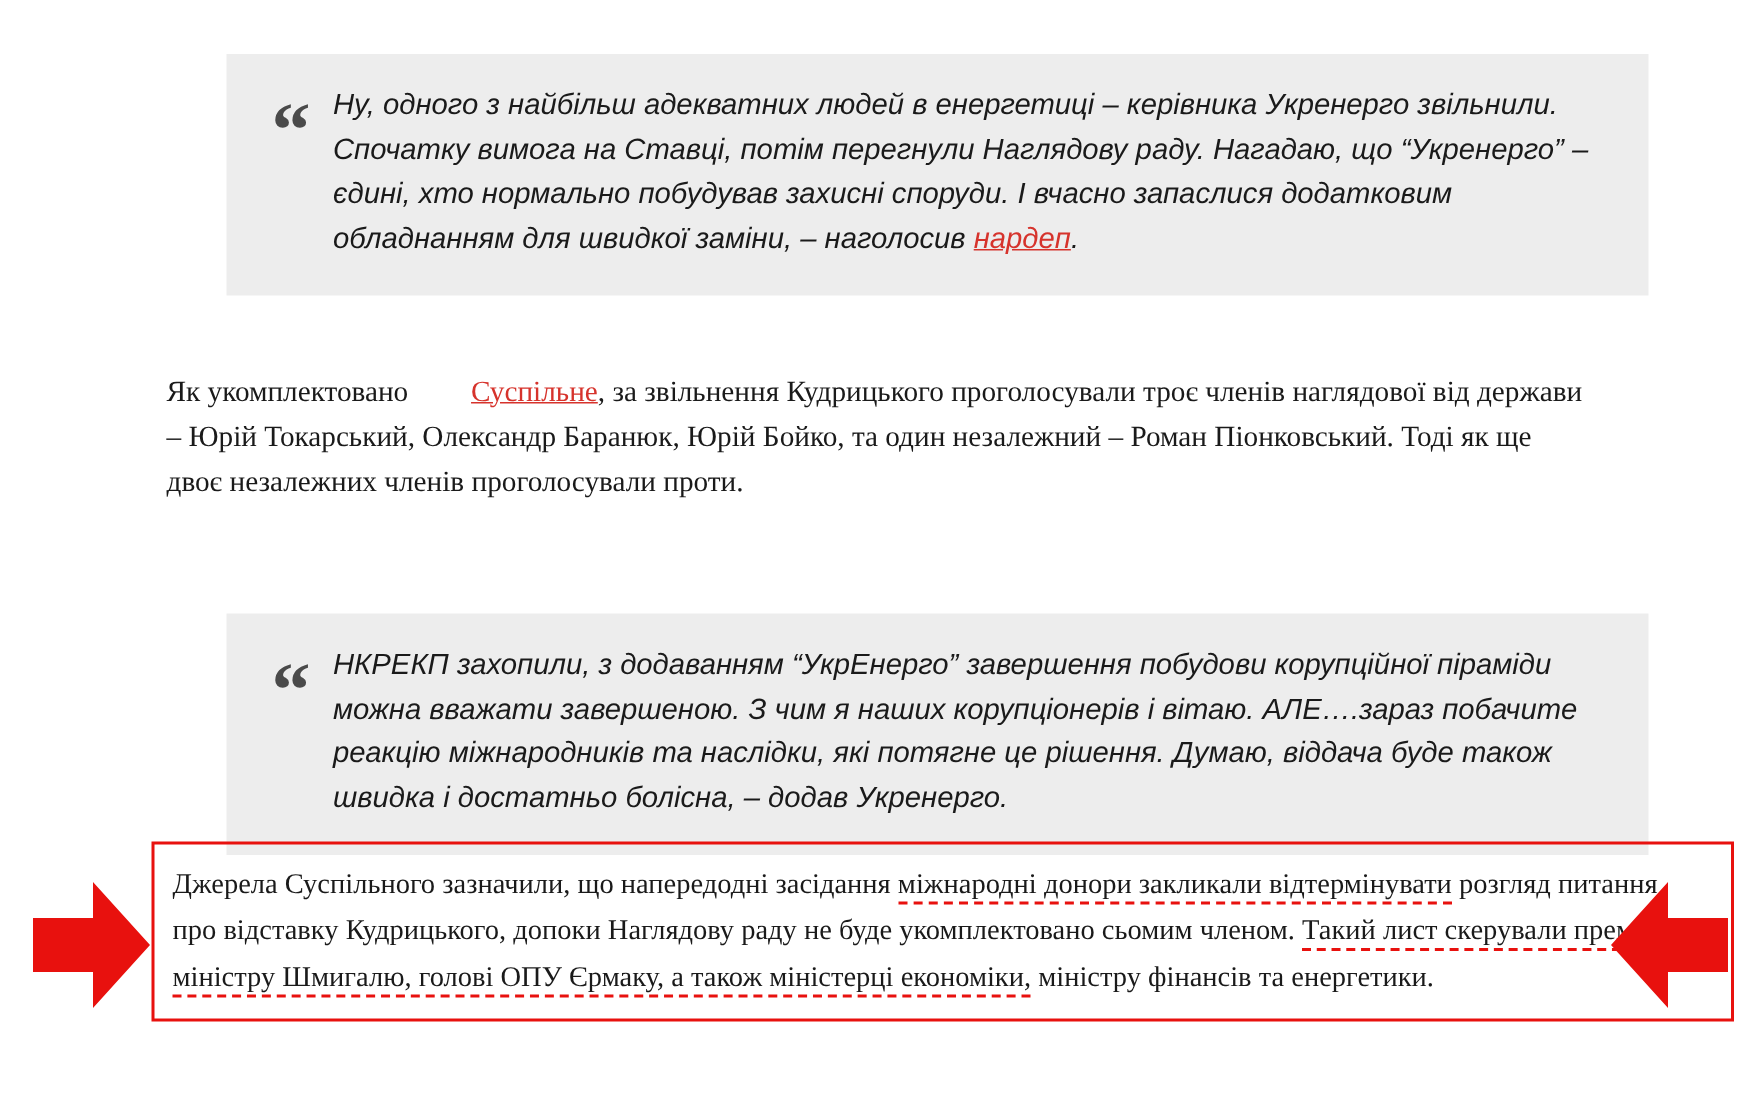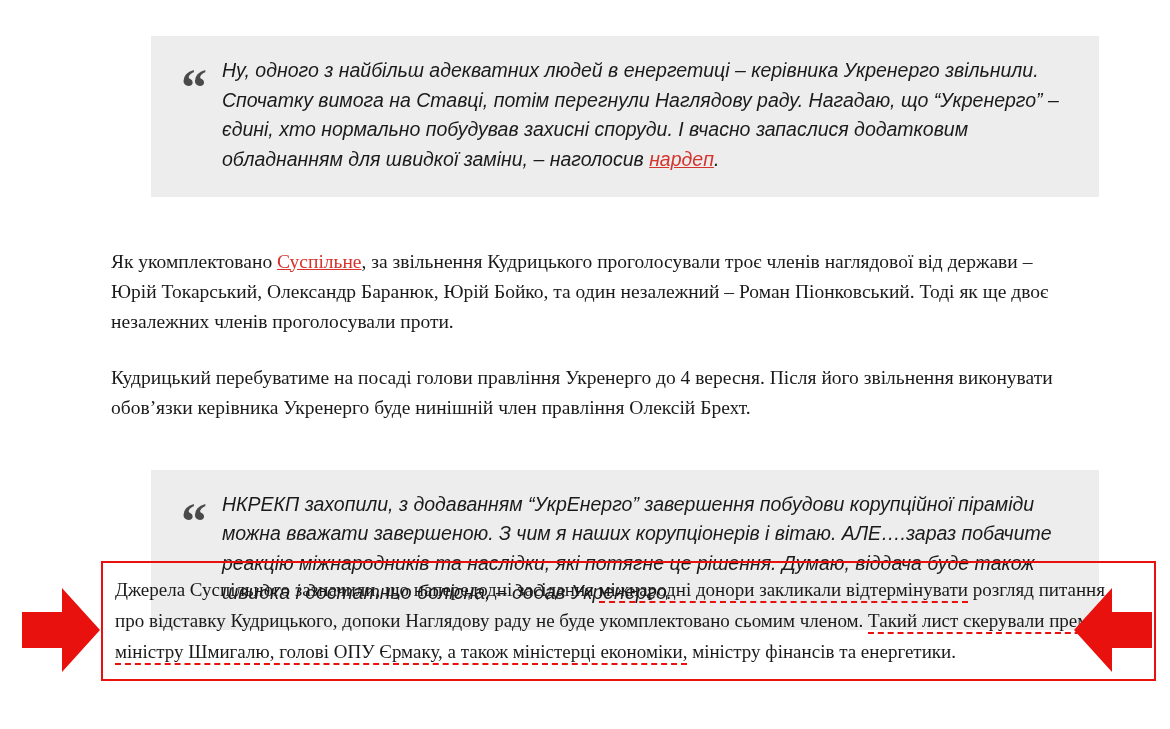--- a/index.html
+++ b/index.html
@@ -63,20 +63,21 @@
   
   .para {
     font-family: "Liberation Serif", serif;
     font-size: 19.5px;
     line-height: 1.55;
     color: #1a1a1a;
     width: 948px;
   }
   .para a {
     color: #d6332c;
+    margin-left: 37px;
   }
 
   .sp-20 { height: 20px; }
   .sp-26 { height: 26px; }
   .sp-30 { height: 30px; }
   .sp-34 { height: 34px; }
 
   
   .boxed {
     border: 2px solid #e8110e;
@@ -125,21 +126,20 @@
       <span class="quote-mark">“</span>
       <span class="quote-text"><span>Ну, одного з найбільш адекватних людей в енергетиці – керівника Укренерго звільнили. Спочатку вимога на Ставці, потім перегнули Наглядову раду. Нагадаю, що “Укренерго” – єдині, хто нормально побудував захисні споруди. І вчасно запаслися додатковим обладнанням для швидкої заміни, – наголосив </span><a href="#">нардеп</a><span>.</span></span>
     </blockquote>
 
     <div class="sp-34"></div>
 
     <p class="para" style="margin:0;"><span>Як укомплектовано </span><a href="#">Суспільне</a><span>, за звільнення Кудрицького проголосували троє членів наглядової від держави – Юрій Токарський, Олександр Баранюк, Юрій Бойко, та один незалежний – Роман Піонковський. Тоді як ще двоє незалежних членів проголосували проти.</span></p>
 
     <div class="sp-26"></div>
 
-    <p class="para" style="margin:0;">Кудрицький перебуватиме на посаді голови правління Укренерго до 4 вересня. Після його звільнення виконувати обов’язки керівника Укренерго буде нинішній член правління Олексій Брехт.</p>
 
     <div class="sp-30"></div>
 
     <blockquote class="quote">
       <span class="quote-mark">“</span>
       <span class="quote-text">НКРЕКП захопили, з додаванням “УкрЕнерго” завершення побудови корупційної піраміди можна вважати завершеною. З чим я наших корупціонерів і вітаю. АЛЕ….зараз побачите реакцію міжнародників та наслідки, які потягне це рішення. Думаю, віддача буде також швидка і достатньо болісна, – додав Укренерго.</span>
     </blockquote>
 
   </div>
 

